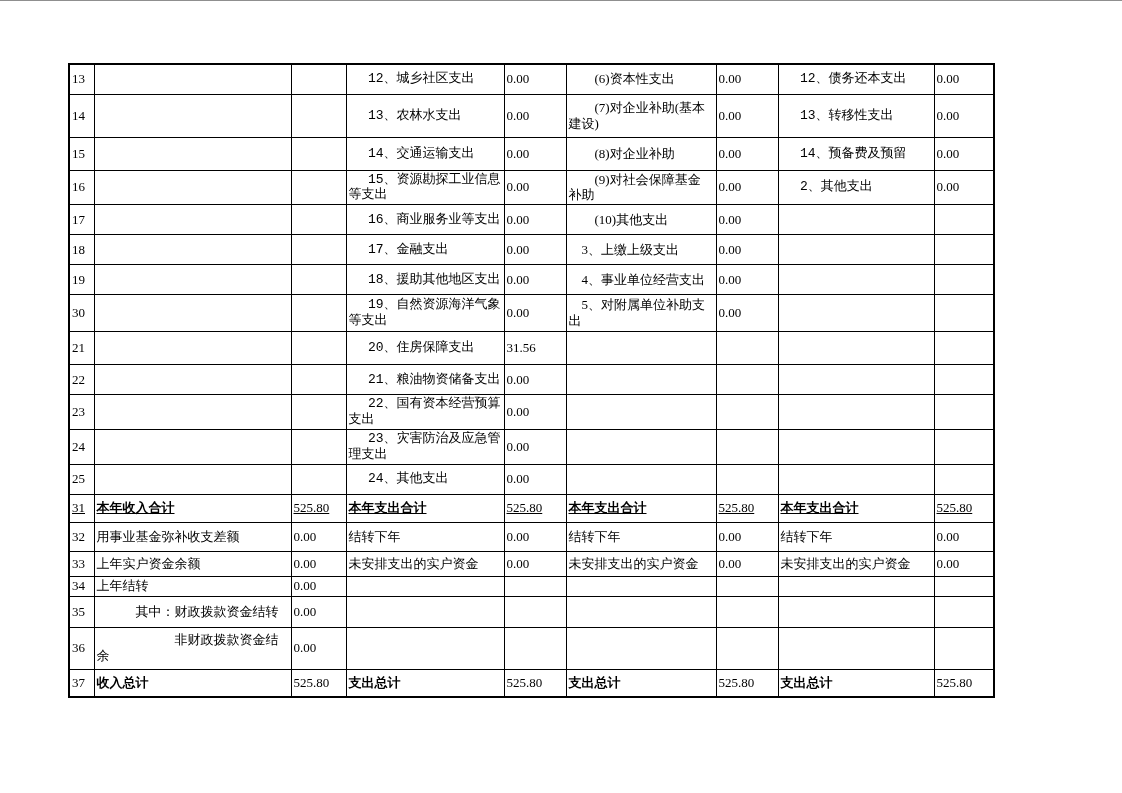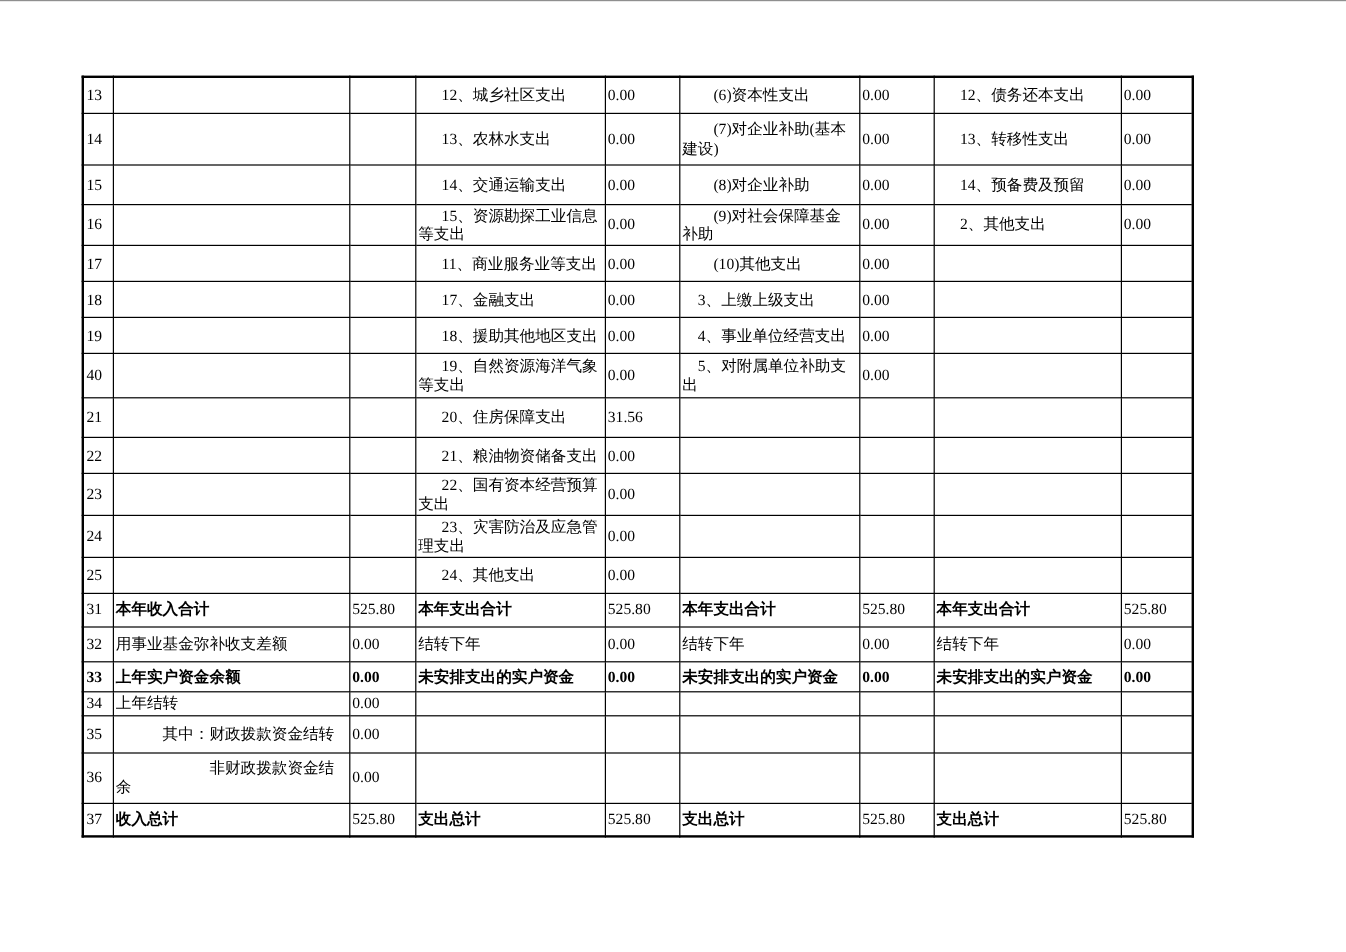--- a/index.html
+++ b/index.html
@@ -19,21 +19,21 @@
     vertical-align:middle;
     padding:1px 2px;
     overflow:hidden;
     word-wrap:break-word;word-break:break-all;
     text-align:left;
   }
   .c-plain{text-align:left;}
   .c-num{text-align:left;padding-left:2px;}
   .c-numc{text-align:center;}
   .c-item1{text-indent:1em;}
-  .c-item15{text-indent:1.5em;}
+  .c-item15{text-indent:1.5em;font-family:Liberation Mono, monospace;}
   .c-item2{text-indent:2em;}
   .c-ind3{text-indent:3em;}
   .c-ind6{text-indent:6em;}
   .c-total{text-align:center;font-weight:bold;text-indent:0;}
 </style>
 </head>
 <body>
 
 <div class="top-edge"></div>
 
@@ -91,21 +91,21 @@
         <td class="c-plain">0.00</td>
         <td class="c-item2">(9)对社会保障基金补助</td>
         <td class="c-plain">0.00</td>
         <td class="c-item15">2、其他支出</td>
         <td class="c-plain">0.00</td>
       </tr>
       <tr style="height: 30px;">
         <td class="c-num">17</td>
         <td class="c-plain"></td>
         <td class="c-plain"></td>
-        <td class="c-item15">11、商业服务业等支出</td>
+        <td class="c-item15">16、商业服务业等支出</td>
         <td class="c-plain">0.00</td>
         <td class="c-item2">(10)其他支出</td>
         <td class="c-plain">0.00</td>
         <td class="c-plain"></td>
         <td class="c-plain"></td>
       </tr>
       <tr style="height: 30px;">
         <td class="c-num">18</td>
         <td class="c-plain"></td>
         <td class="c-plain"></td>
@@ -121,21 +121,21 @@
         <td class="c-plain"></td>
         <td class="c-plain"></td>
         <td class="c-item15">18、援助其他地区支出</td>
         <td class="c-plain">0.00</td>
         <td class="c-item1">4、事业单位经营支出</td>
         <td class="c-plain">0.00</td>
         <td class="c-plain"></td>
         <td class="c-plain"></td>
       </tr>
       <tr style="height: 37px;">
-        <td class="c-num">40</td>
+        <td class="c-num">30</td>
         <td class="c-plain"></td>
         <td class="c-plain"></td>
         <td class="c-item15">19、自然资源海洋气象等支出</td>
         <td class="c-plain">0.00</td>
         <td class="c-item1">5、对附属单位补助支出</td>
         <td class="c-plain">0.00</td>
         <td class="c-plain"></td>
         <td class="c-plain"></td>
       </tr>
       <tr style="height: 33px;">
@@ -186,21 +186,21 @@
         <td class="c-num">25</td>
         <td class="c-plain"></td>
         <td class="c-plain"></td>
         <td class="c-item15">24、其他支出</td>
         <td class="c-plain">0.00</td>
         <td class="c-plain"></td>
         <td class="c-plain"></td>
         <td class="c-plain"></td>
         <td class="c-plain"></td>
       </tr>
-      <tr style="height: 28px;">
+      <tr style="height: 28px; text-decoration: underline;">
         <td class="c-numc">31</td>
         <td class="c-total">本年收入合计</td>
         <td class="c-plain">525.80</td>
         <td class="c-total">本年支出合计</td>
         <td class="c-plain">525.80</td>
         <td class="c-total">本年支出合计</td>
         <td class="c-plain">525.80</td>
         <td class="c-total">本年支出合计</td>
         <td class="c-plain">525.80</td>
       </tr>
@@ -208,21 +208,21 @@
         <td class="c-num">32</td>
         <td class="c-plain">用事业基金弥补收支差额</td>
         <td class="c-plain">0.00</td>
         <td class="c-plain">结转下年</td>
         <td class="c-plain">0.00</td>
         <td class="c-plain">结转下年</td>
         <td class="c-plain">0.00</td>
         <td class="c-plain">结转下年</td>
         <td class="c-plain">0.00</td>
       </tr>
-      <tr style="height: 25px; font-weight: bold;">
+      <tr style="height: 25px;">
         <td class="c-num">33</td>
         <td class="c-plain">上年实户资金余额</td>
         <td class="c-plain">0.00</td>
         <td class="c-plain">未安排支出的实户资金</td>
         <td class="c-plain">0.00</td>
         <td class="c-plain">未安排支出的实户资金</td>
         <td class="c-plain">0.00</td>
         <td class="c-plain">未安排支出的实户资金</td>
         <td class="c-plain">0.00</td>
       </tr>

